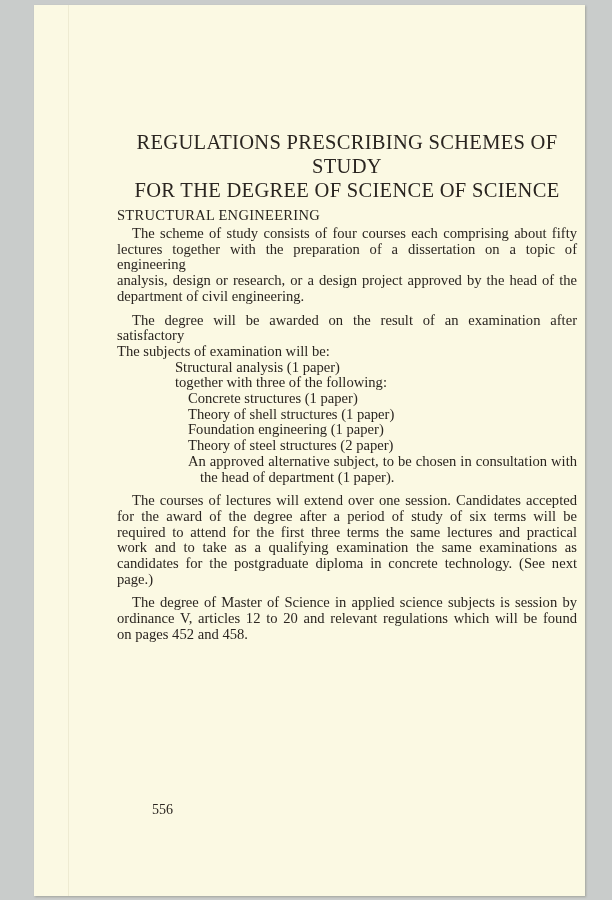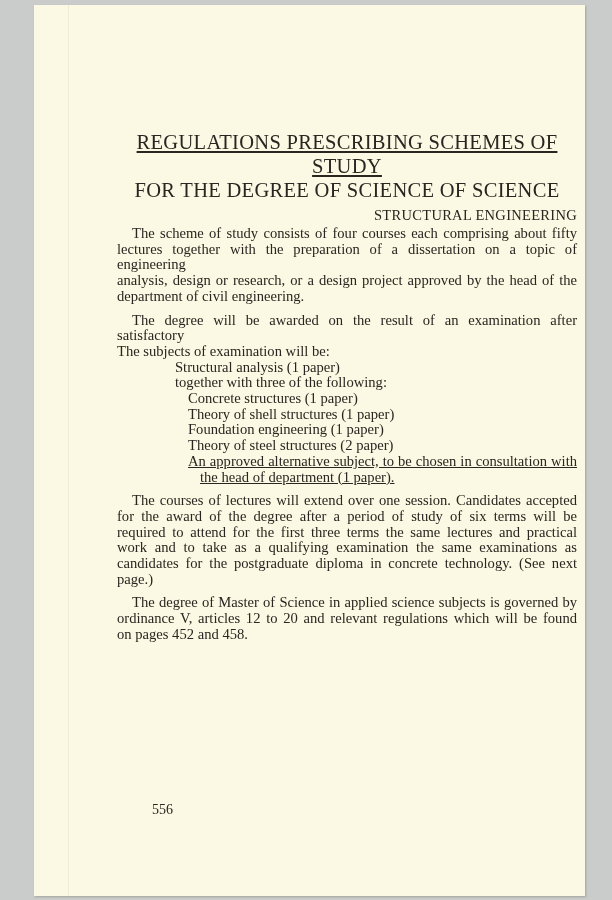--- a/index.html
+++ b/index.html
@@ -17,36 +17,36 @@
   }
   .page::after {
     content: ""; position: absolute; left: 34px; top: 0; bottom: 0; width: 1px;
     background: rgba(200,195,160,0.25);
   }
   .content { position: absolute; left: 83px; top: 125px; width: 460px; }
   .title {
     text-align: center; font-size: 20.5px; letter-spacing: 0.3px;
     line-height: 24px; margin: 0; font-weight: normal;
   }
-  .title .l1 { display: block; text-decoration: underline; }
+  .title .l1 { display: block; }
   .title .l2 { display: block; }
   .subtitle {
-    text-align: right; font-size: 14.5px; letter-spacing: 0.3px;
+    text-align: left; font-size: 14.5px; letter-spacing: 0.3px;
     margin: 4px 0 2px 0; font-weight: normal; line-height: 18px;
   }
   p.para {
     margin: 0 0 8px 0; font-size: 14.6px; line-height: 15.7px;
     text-align: justify; text-indent: 15px;
   }
   .line { display: block; text-align: justify; text-align-last: justify; }
   .line.last { text-align-last: left; }
   .list { margin: 0 0 8px 0; font-size: 14.6px; line-height: 15.7px; }
   .list .l0 { padding-left: 58px; }
   .list .l1 { padding-left: 71px; }
-  .list .alt { padding-left: 71px; text-decoration: underline; }
+  .list .alt { padding-left: 71px; }
   .list .alt .cont { padding-left: 12px; display: block; }
   .folio {
     position: absolute; left: 118px; top: 797px; font-size: 14px;
     font-family: "Liberation Serif", serif;
   }
 </style>
 </head>
 <body>
 
 <div class="page">
@@ -85,20 +85,20 @@
     <p class="para">
       <span class="line">The courses of lectures will extend over one session. Candidates accepted</span>
       <span class="line" style="text-indent:0">for the award of the degree after a period of study of six terms will be</span>
       <span class="line" style="text-indent:0">required to attend for the first three terms the same lectures and practical</span>
       <span class="line" style="text-indent:0">work and to take as a qualifying examination the same examinations as</span>
       <span class="line" style="text-indent:0">candidates for the postgraduate diploma in concrete technology. (See next</span>
       <span class="line last" style="text-indent:0">page.)</span>
     </p>
 
     <p class="para">
-      <span class="line">The degree of Master of Science in applied science subjects is governed by</span>
+      <span class="line">The degree of Master of Science in applied science subjects is session by</span>
       <span class="line" style="text-indent:0">ordinance V, articles 12 to 20 and relevant regulations which will be found</span>
       <span class="line last" style="text-indent:0">on pages 452 and 458.</span>
     </p>
   </div>
 
   <div class="folio">556</div>
 </div>
 
 </body></html>

